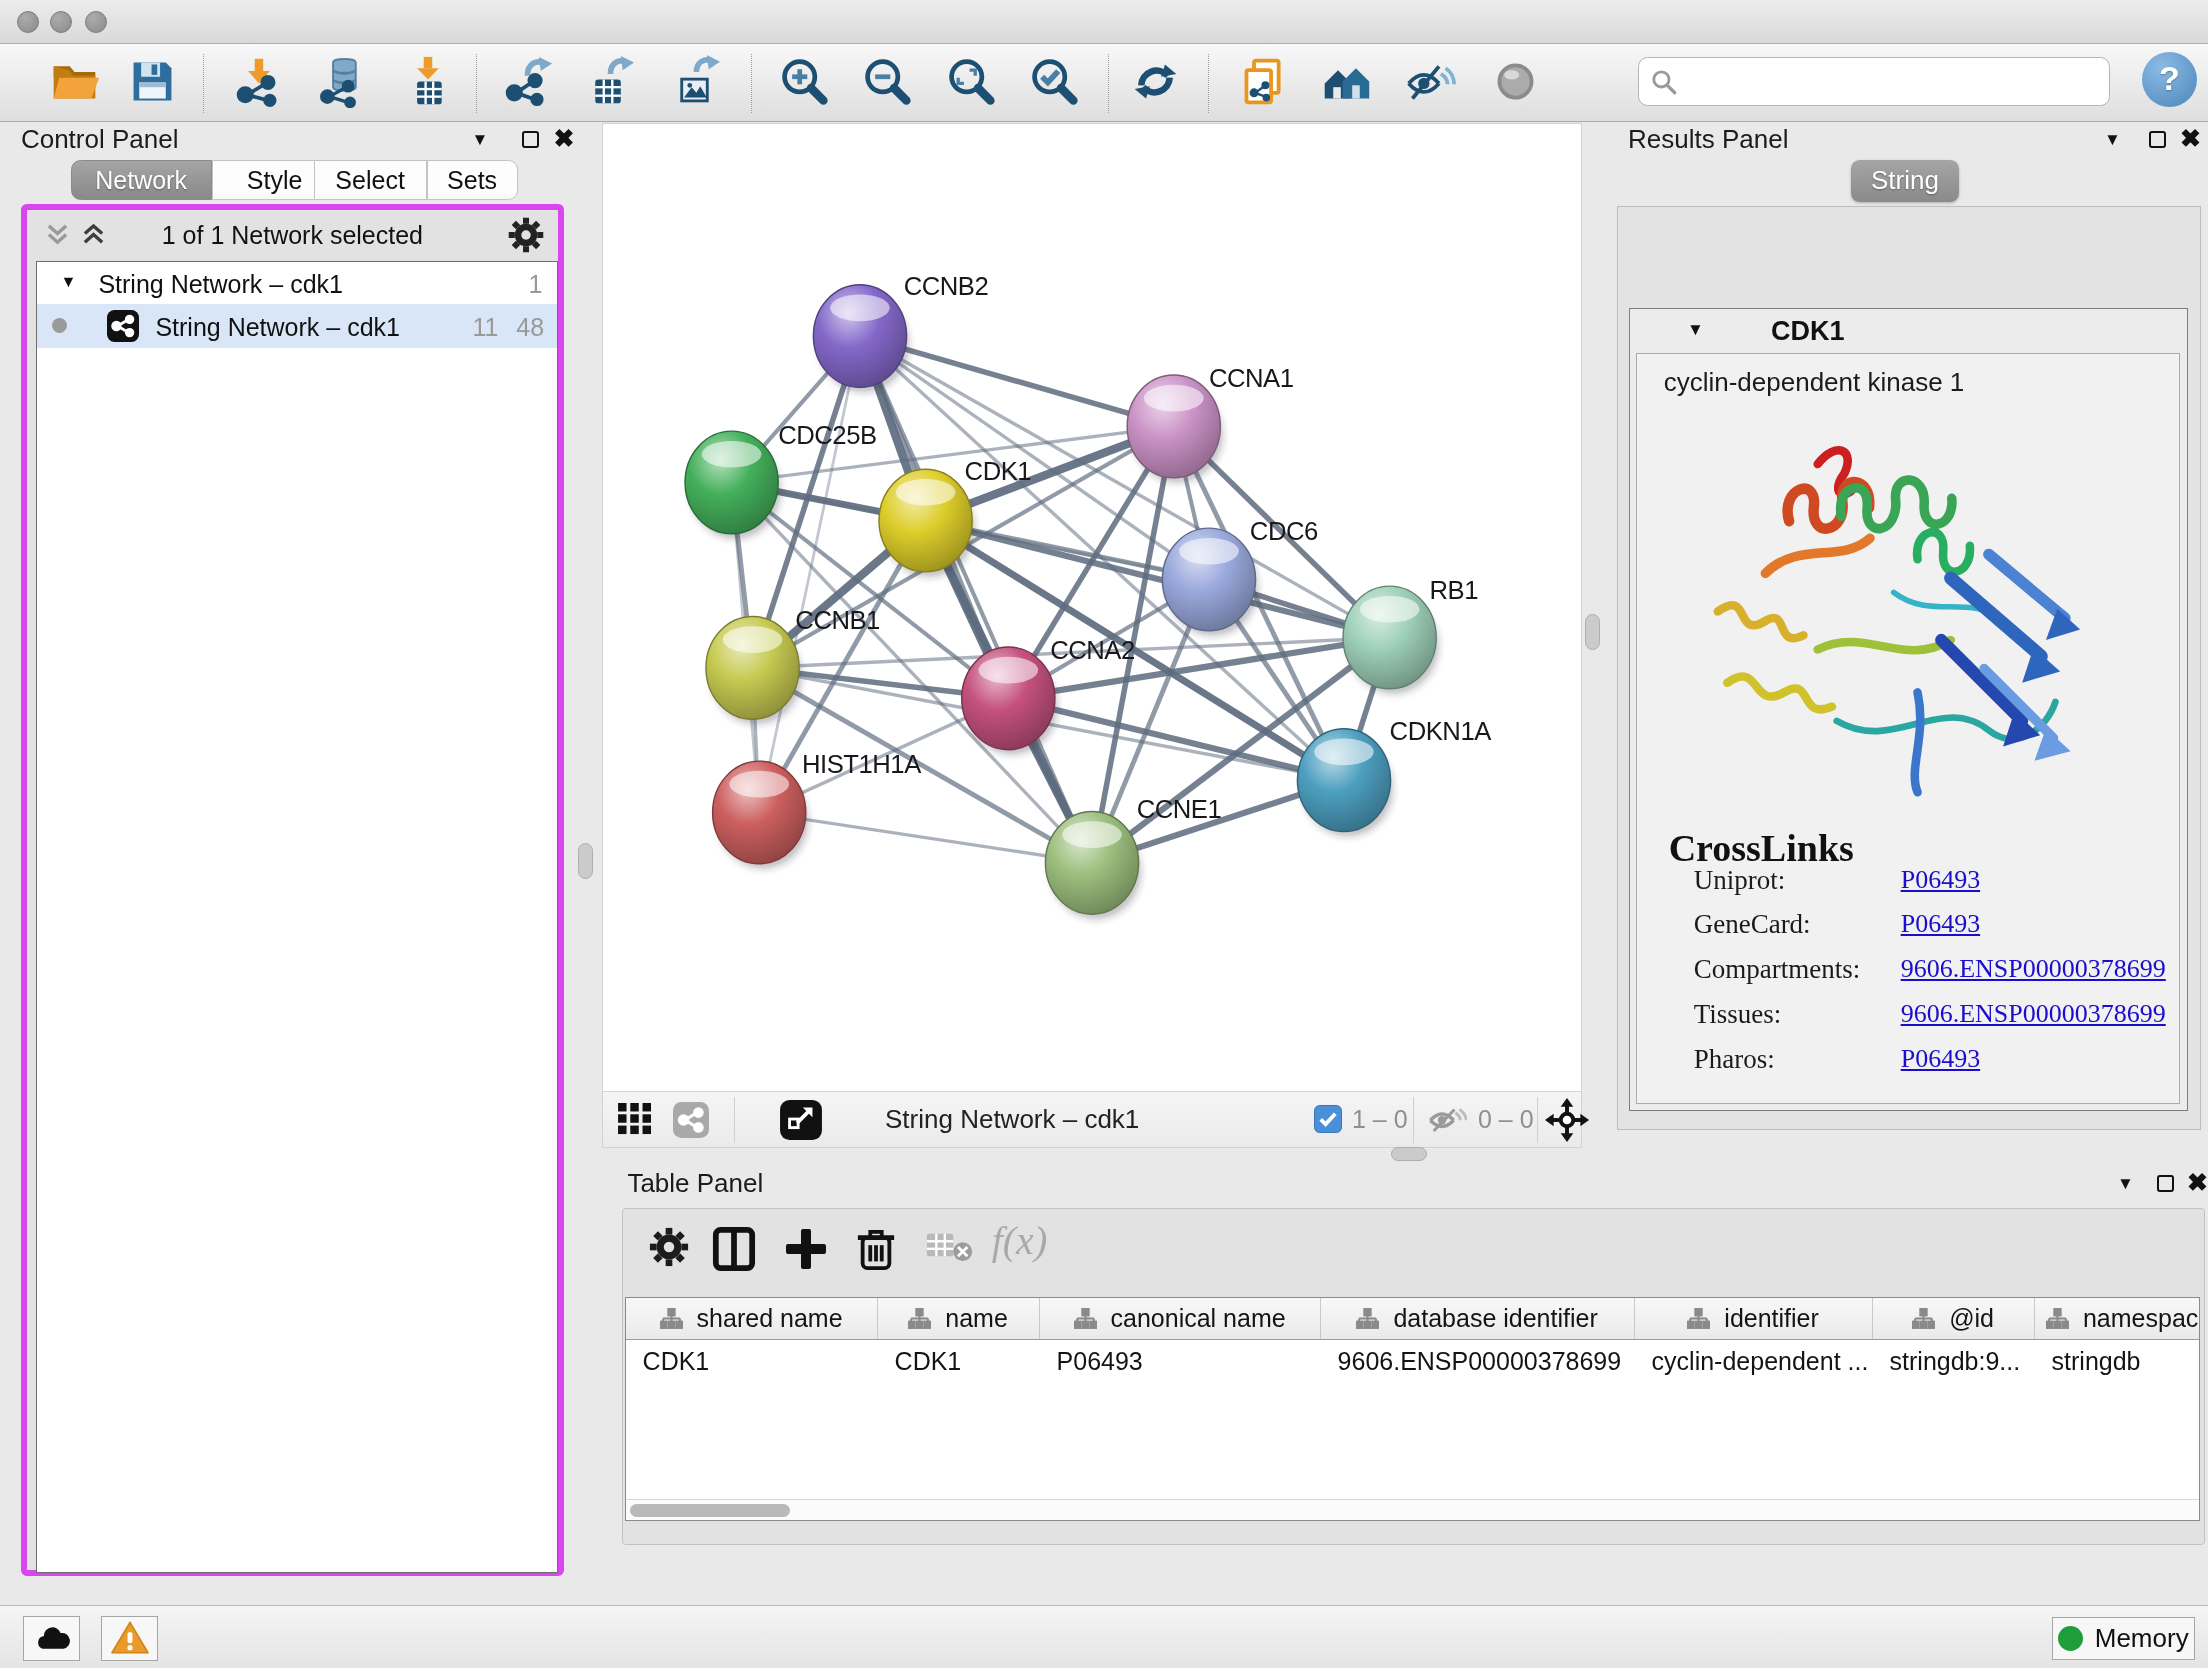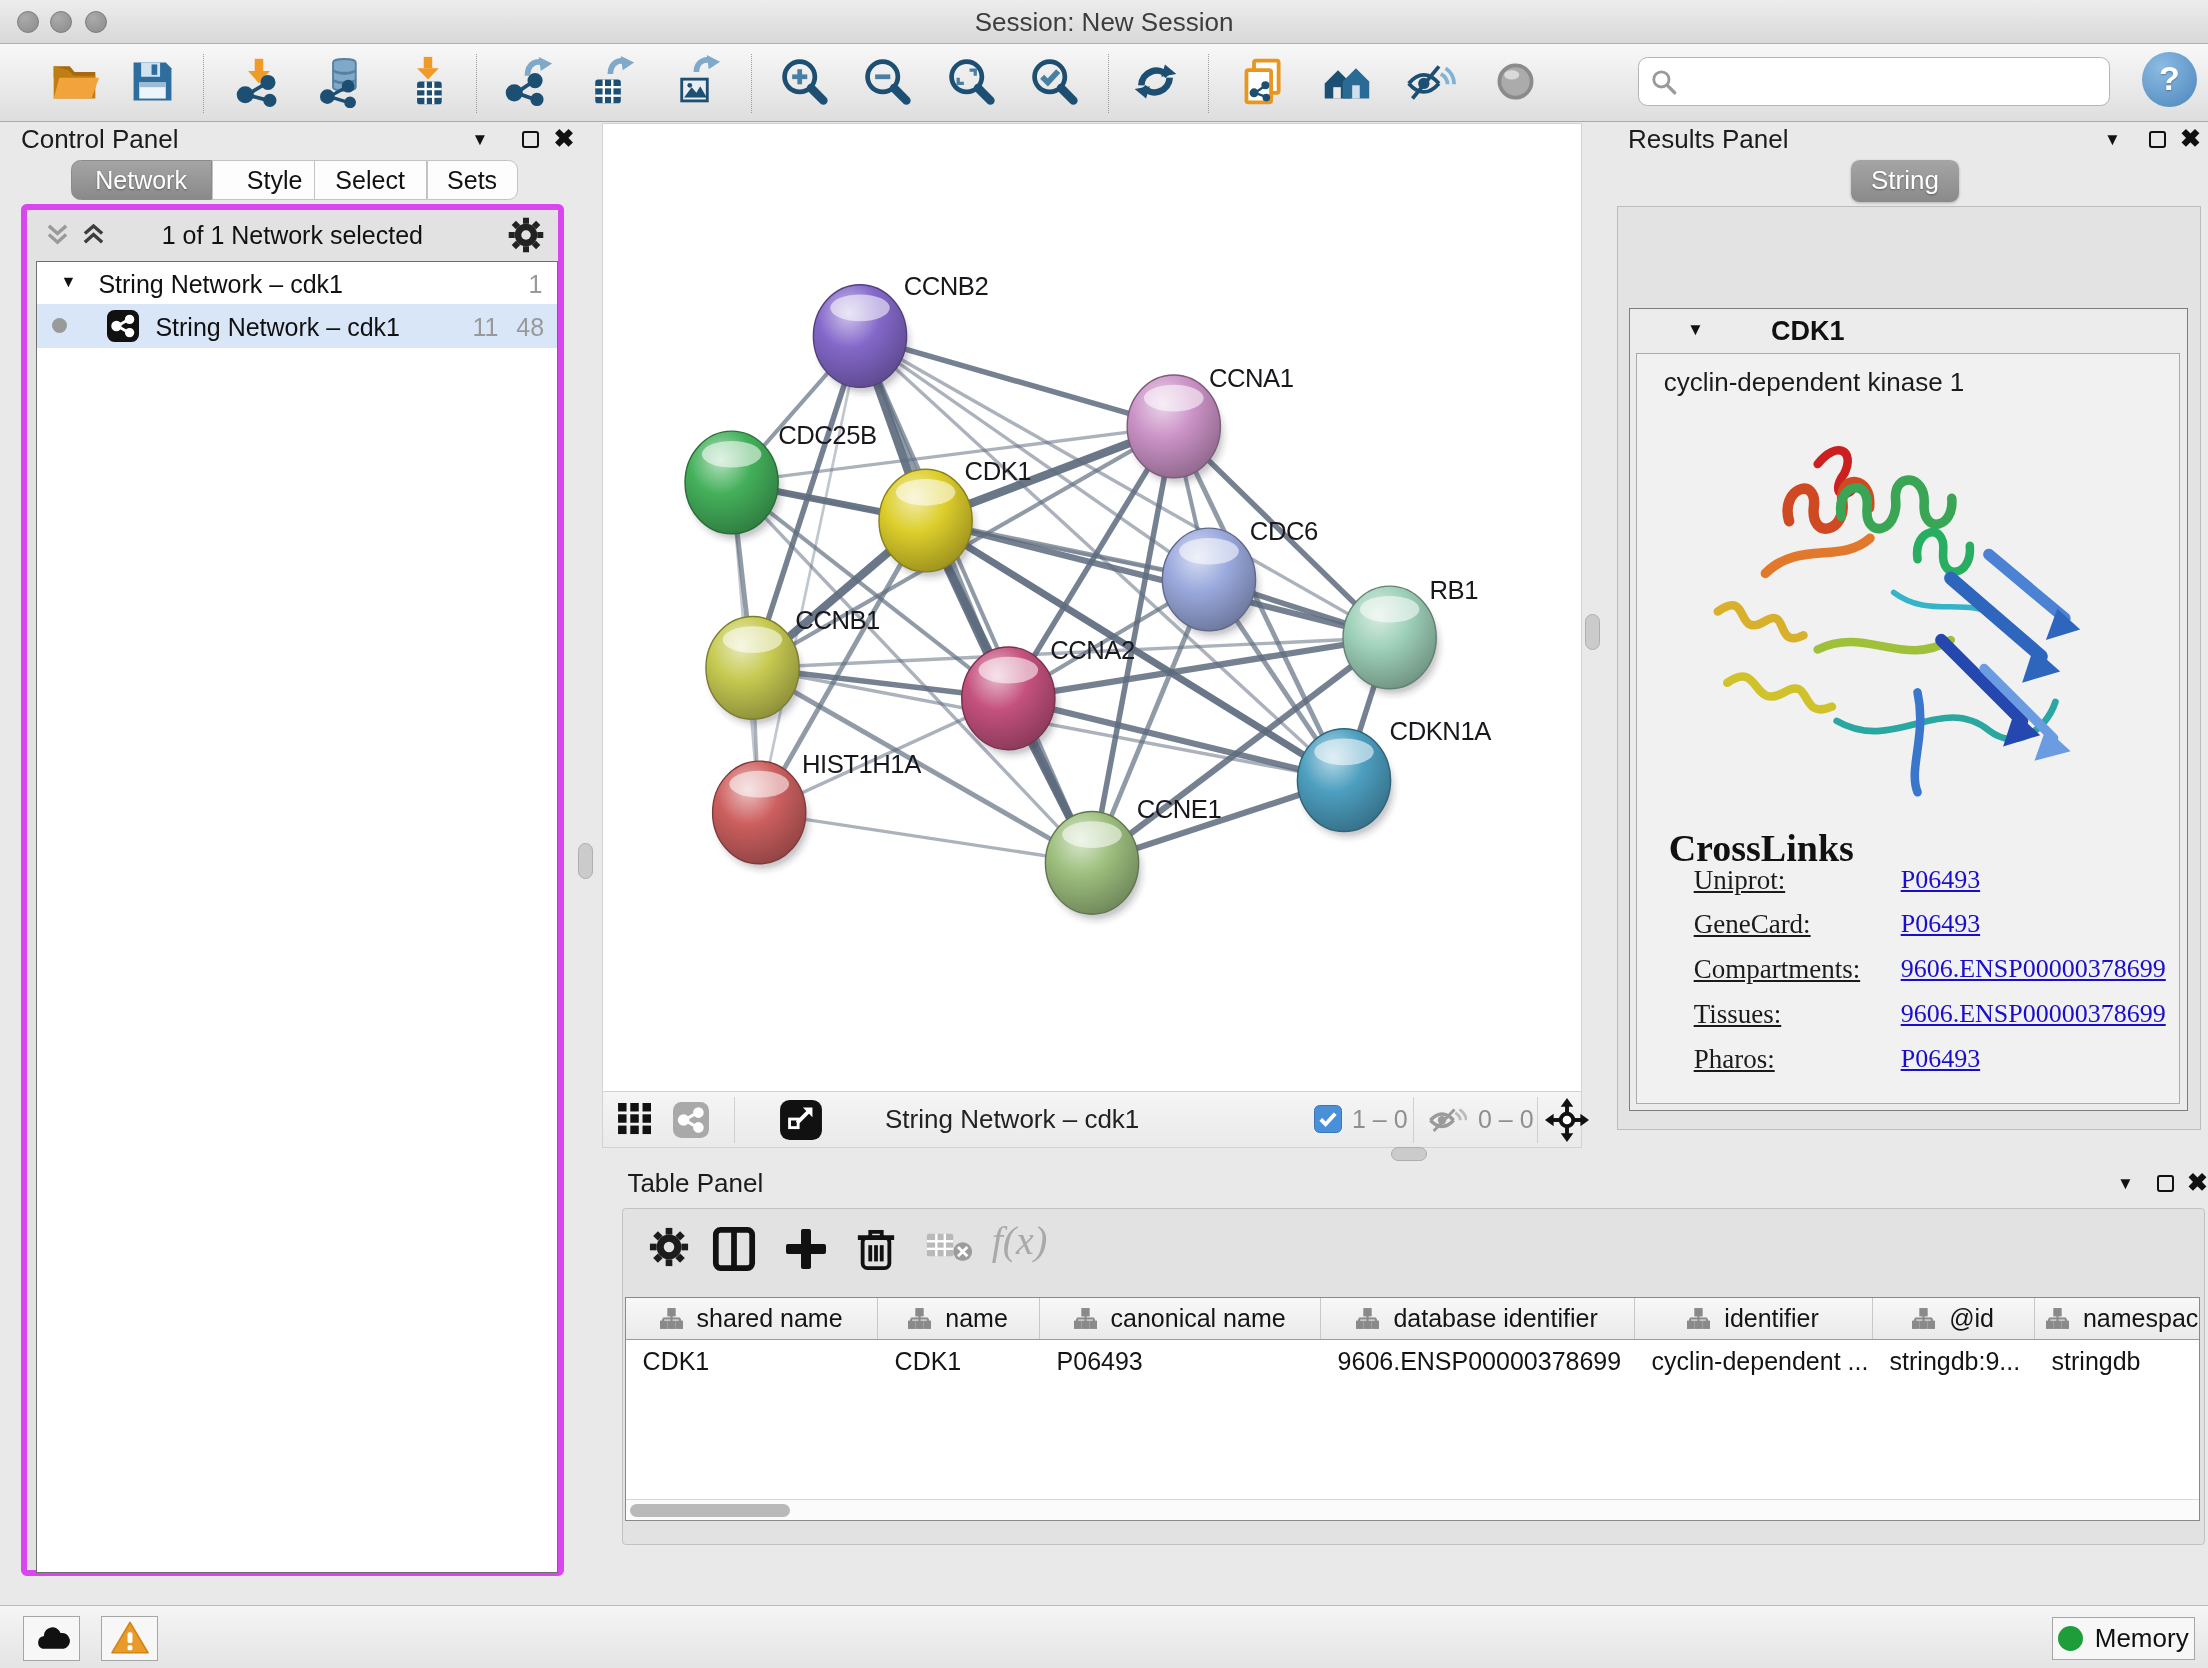--- a/index.html
+++ b/index.html
@@ -78,21 +78,21 @@
     line-height:45px; color:#111; box-shadow:0 1px 1.9px rgba(0,0,0,.15); }
   .rp-cdkbox { position:absolute; left:11.4px; top:101px; width:559px; height:803px;
     border:1.9px solid #7d7d7d; background:#ececec; }
   .rp-cdkhead { position:relative; height:44px; }
   .rp-cdkname { position:absolute; left:141px; top:6.7px; font-size:27px; font-weight:bold; color:#111; }
   .rp-inner { position:absolute; left:5.7px; top:44px; width:544px; height:751px;
     background:#f1f1f1; border:1px solid #ababab; overflow:hidden; }
   .rp-desc { position:absolute; left:27px; top:13.3px; font-size:26px; color:#1b1b1b; }
   .rp-cl-title { position:absolute; left:32px; top:472px; font-family:"Liberation Serif", serif;
     font-weight:bold; font-size:38px; color:#111; }
-  .cl-label { position:absolute; left:57px; font-family:"Liberation Serif", serif; font-size:27px; color:#1b1b1b;text-decoration:underline; }
+  .cl-label { position:absolute; left:57px; font-family:"Liberation Serif", serif; font-size:27px; color:#1b1b1b; }
   .cl-value { position:absolute; left:264px; font-family:"Liberation Serif", serif; font-size:26px;
     text-decoration:underline; }
 
   
   #table-panel { position:absolute; left:616px; top:1153px; width:1590px; height:443px; }
   .tp-content { position:absolute; left:5.7px; top:55px; width:1583px; height:337px;
     background:#e2e2e2; border:1px solid #c2c2c2; border-radius:3.8px; }
   .tp-tool { position:absolute; top:17px; }
   .fx { font-family:"Liberation Serif", serif; font-style:italic; font-size:40px; color:#a9a9a9; }
   .tp-tablebox { position:absolute; left:1.9px; top:88px; width:1575px; height:224px;
@@ -125,21 +125,20 @@
 </style>
 </head>
 <body>
 
 <div id="window">
 
   <div class="titlebar">
     <div class="tl" style="left:17px"></div>
     <div class="tl" style="left:50px"></div>
     <div class="tl" style="left:85px"></div>
-    <div class="window-title">Session: New Session</div>
   </div>
 
   <div class="toolbar">
     <div class="tbicon" style="left:48px">
       <svg viewBox="0 0 56 56">
           <path d="M6 12h17l5 6h22v6H6z" fill="#a8690e"></path>
           <path d="M6 12v34h44V22H27l-5-6z" fill="#c07d12"></path>
           <path d="M12 24h42l-8 22H6z" fill="#f3a33c"></path>
         </svg>
     </div>

